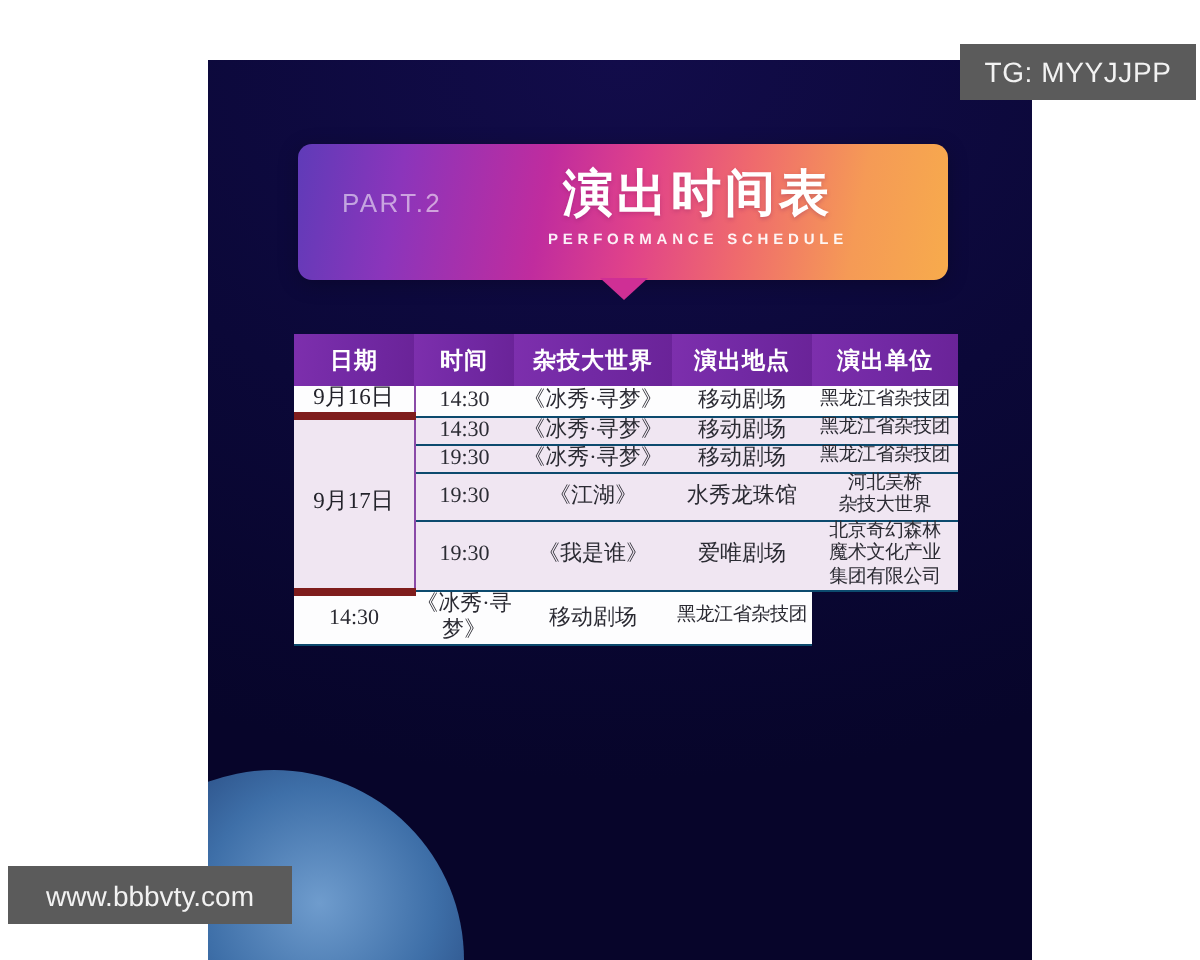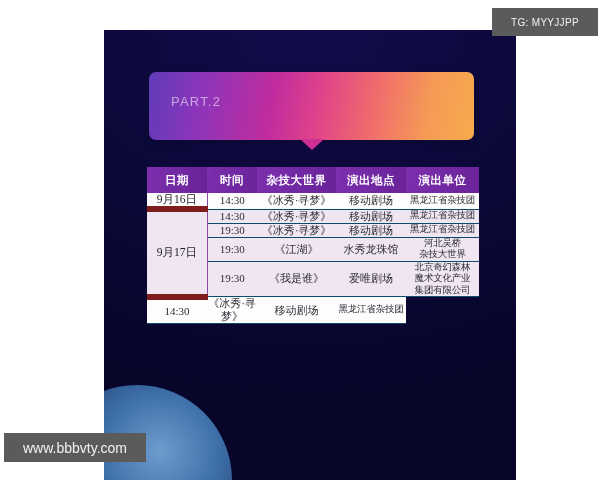--- a/index.html
+++ b/index.html
@@ -138,21 +138,21 @@
     font-size: 11px;
     color: #2b2b33;
     text-align: center;
     vertical-align: middle;
     border-bottom: 1px solid #0c4a6e;
     line-height: 13px;
     padding: 5px 1px;
   }
   td.date-cell {
     border-right: 1px solid #8a4aa8;
-    border-bottom: 6px solid #7f1d1d;
+    border-bottom: 4px solid #7f1d1d;
     font-size: 11.5px;
     color: #23232b;
   }
   tr.row-white td { background: #fdfdfe; }
   tr.row-pink  td { background: #f0e6f2; }
   td.date-white { background: #fdfdfe !important; }
   td.date-pink  { background: #f0e6f2 !important; }
   td.unit-cell {
     font-size: 9.5px;
     line-height: 11.5px;
@@ -170,44 +170,48 @@
     position: absolute;
     background: #5b5b5b;
     color: #f2f2f2;
     font-family: "Liberation Sans", "DejaVu Sans", sans-serif;
     display: flex;
     align-items: center;
     justify-content: center;
   }
   #watermark-tg {
     right: 2px;
-    top: 8px;
-    width: 106px;
+    top: 22px;
+    width: 118px;
     height: 28px;
-    font-size: 10px;
+    font-size: 14px;
     letter-spacing: 0.3px;
   }
   #watermark-site {
     left: 4px;
     bottom: 18px;
     width: 142px;
     height: 29px;
     font-size: 14px;
   }
 </style>
 </head>
 <body>
 
 <div id="poster">
   <div id="poster-bg-grad"></div>
   <div id="glow-blue"></div>
 
   <div id="banner-wrap">
     <div id="banner">
       <div id="part-label">PART.2</div>
+      <div id="banner-titles">
+        <div id="banner-title-cn">演出时间表</div>
+        <div id="banner-title-en">PERFORMANCE SCHEDULE</div>
+      </div>
     </div>
     <div id="banner-notch"></div>
   </div>
 
   <table id="schedule-table">
     <colgroup>
       <col class="col-date">
         <col class="col-time">
         <col class="col-title">
         <col class="col-venue">

